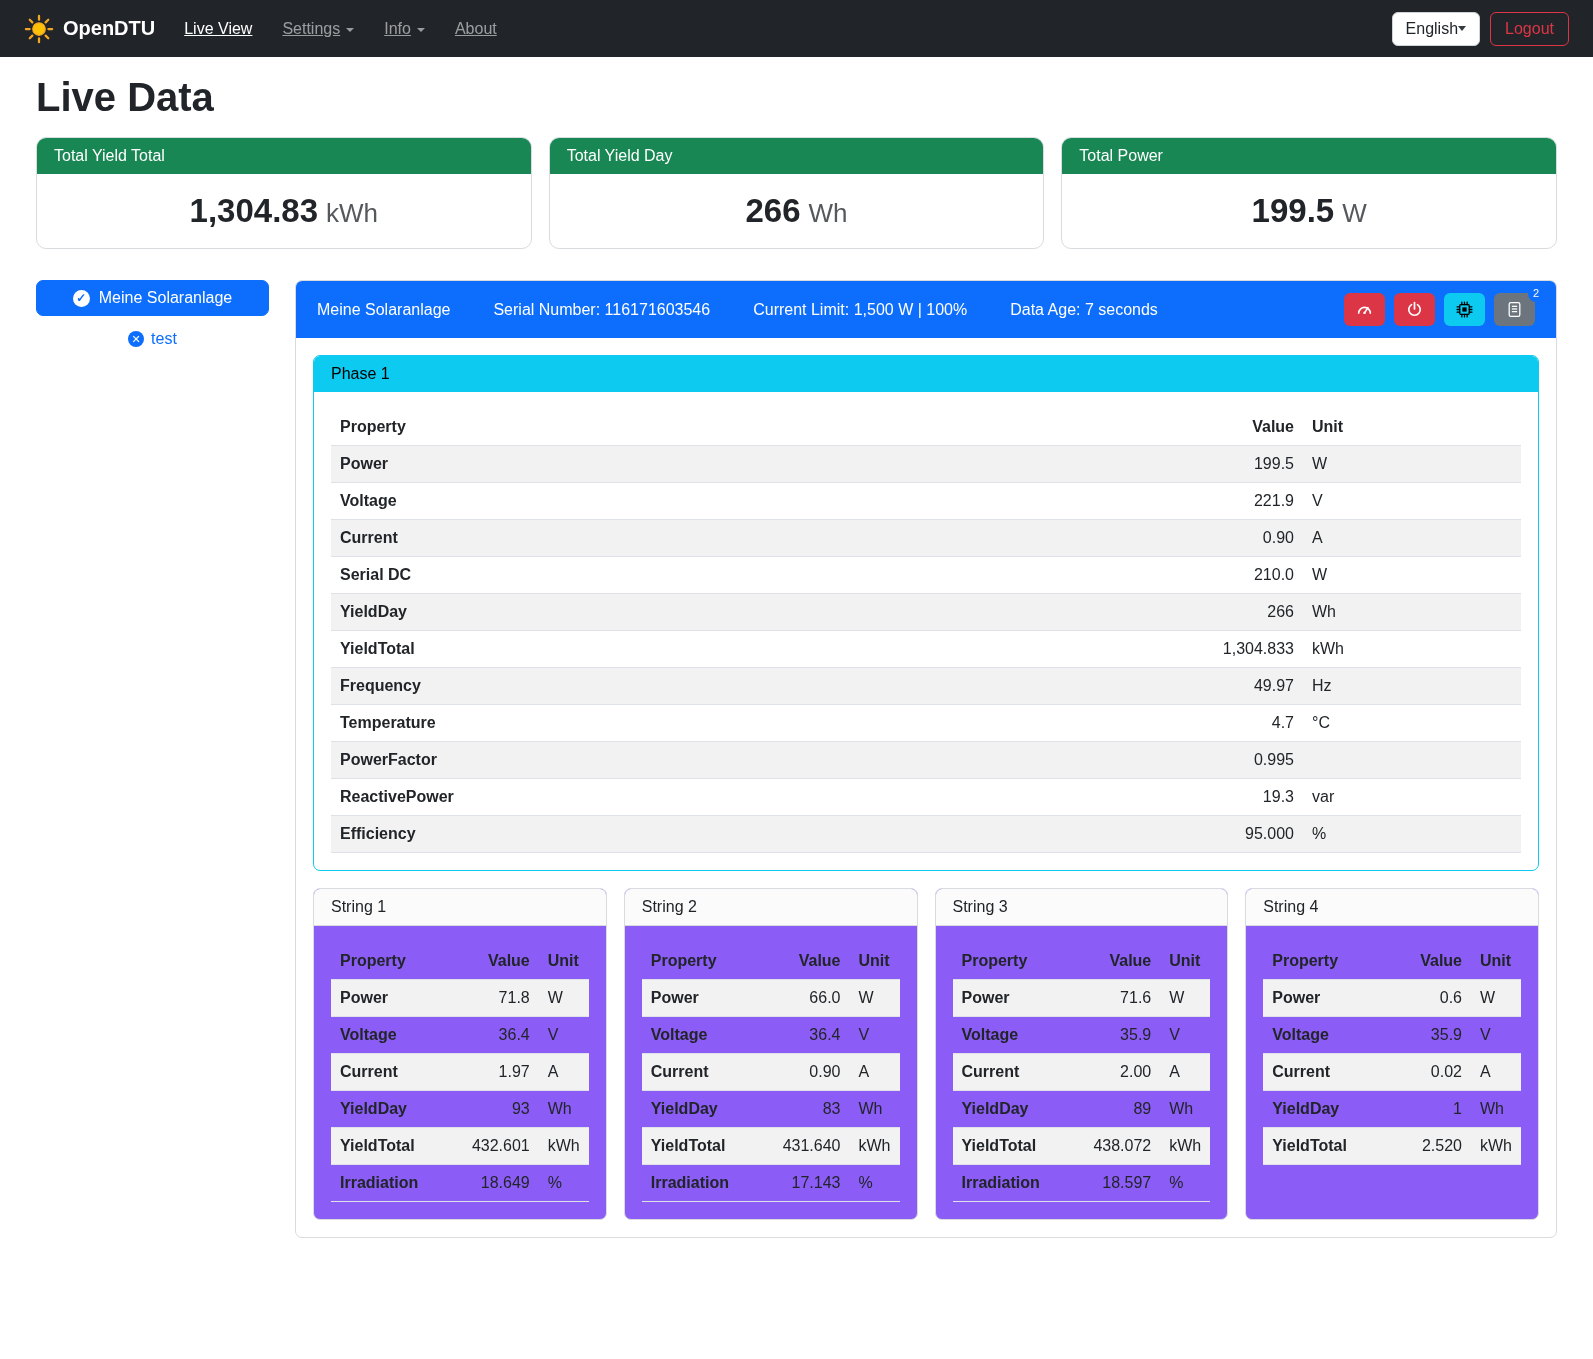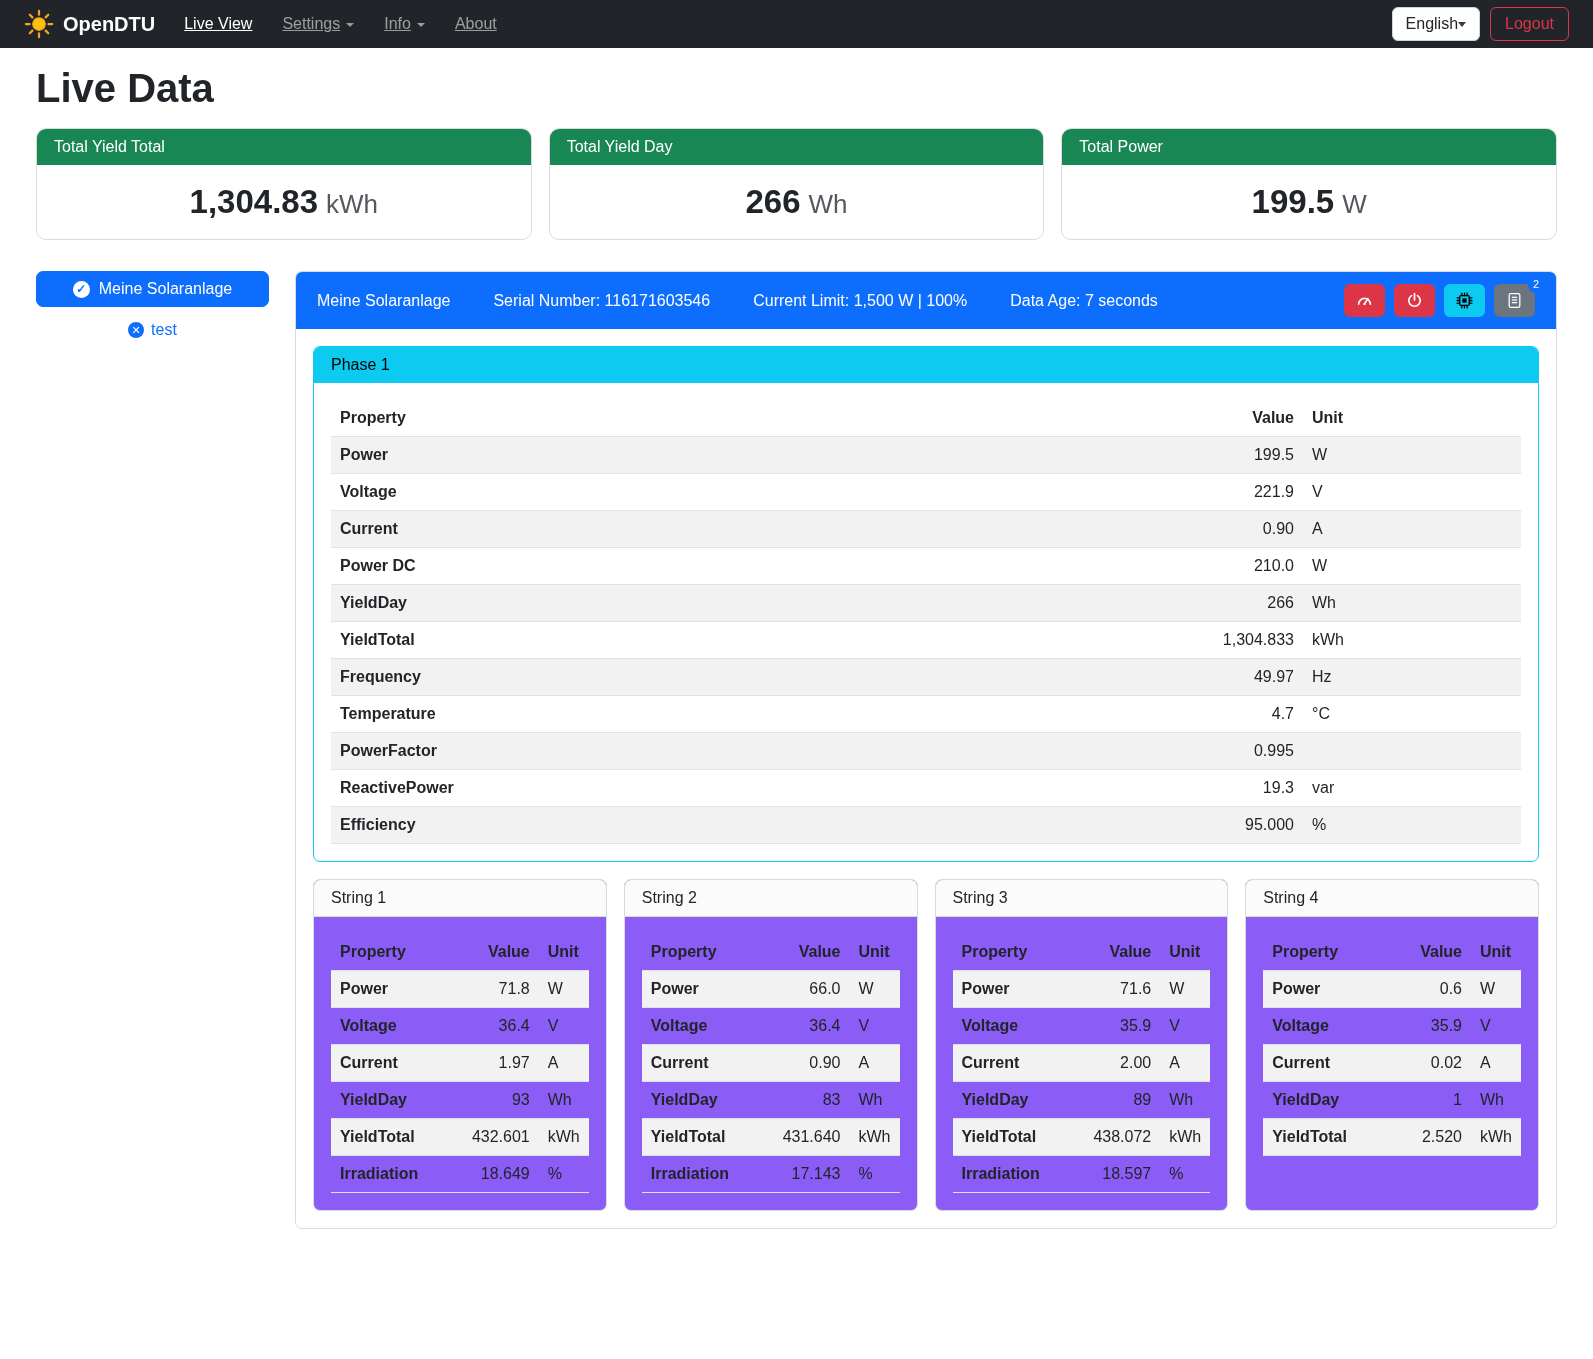--- a/index.html
+++ b/index.html
@@ -5,21 +5,21 @@
   * { box-sizing: border-box; }
   body {
     margin: 0;
     width: 1593px;
     background: #fff;
     color: #212529;
     font-family: "Liberation Sans", sans-serif;
   }
 
   
-  .navbar { height: 48px; background: #212529; display: flex; align-items: center; padding: 0 24px; }
+  .navbar { height: 57px; background: #212529; display: flex; align-items: center; padding: 0 24px; }
   .brand { display: flex; align-items: center; gap: 9px; color: #fff; font-size: 20px; font-weight: 600; cursor: pointer; }
   .nav-links { display: flex; margin-left: 14px; }
   .nav-link { padding: 9px 15px; font-size: 16px; color: rgba(255,255,255,.55); cursor: pointer; display: flex; align-items: center; gap: 6px; text-decoration: underline; }
   .nav-link.active { color: #fff; }
   .caret-down { width: 0; height: 0; border-left: 4px solid transparent; border-right: 4px solid transparent; border-top: 4.5px solid currentColor; display: inline-block; margin-top: 2px; }
   .nav-right { margin-left: auto; display: flex; align-items: center; gap: 10px; }
   .lang-select { background: #fff; color: #212529; border: 1px solid #ced4da; border-radius: 6px; padding: 7px 13px; font-size: 16px; display: flex; align-items: center; gap: 0; cursor: pointer; }
   .lang-caret { width: 0; height: 0; border-left: 4px solid transparent; border-right: 4px solid transparent; border-top: 5px solid #343a40; }
   .logout-btn { background: transparent; border: 1px solid #dc3545; color: #dc3545; border-radius: 6px; padding: 7px 14px; font-size: 16px; cursor: pointer; font-family: inherit; }
 
@@ -245,21 +245,21 @@
                     <th class="prop">Voltage</th>
                     <td class="val">221.9</td>
                     <td class="unit">V</td>
                   </tr>
                   <tr>
                     <th class="prop">Current</th>
                     <td class="val">0.90</td>
                     <td class="unit">A</td>
                   </tr>
                   <tr>
-                    <th class="prop">Power DC</th>
+                    <th class="prop">Serial DC</th>
                     <td class="val">210.0</td>
                     <td class="unit">W</td>
                   </tr>
                   <tr>
                     <th class="prop">YieldDay</th>
                     <td class="val">266</td>
                     <td class="unit">Wh</td>
                   </tr>
                   <tr>
                     <th class="prop">YieldTotal</th>

